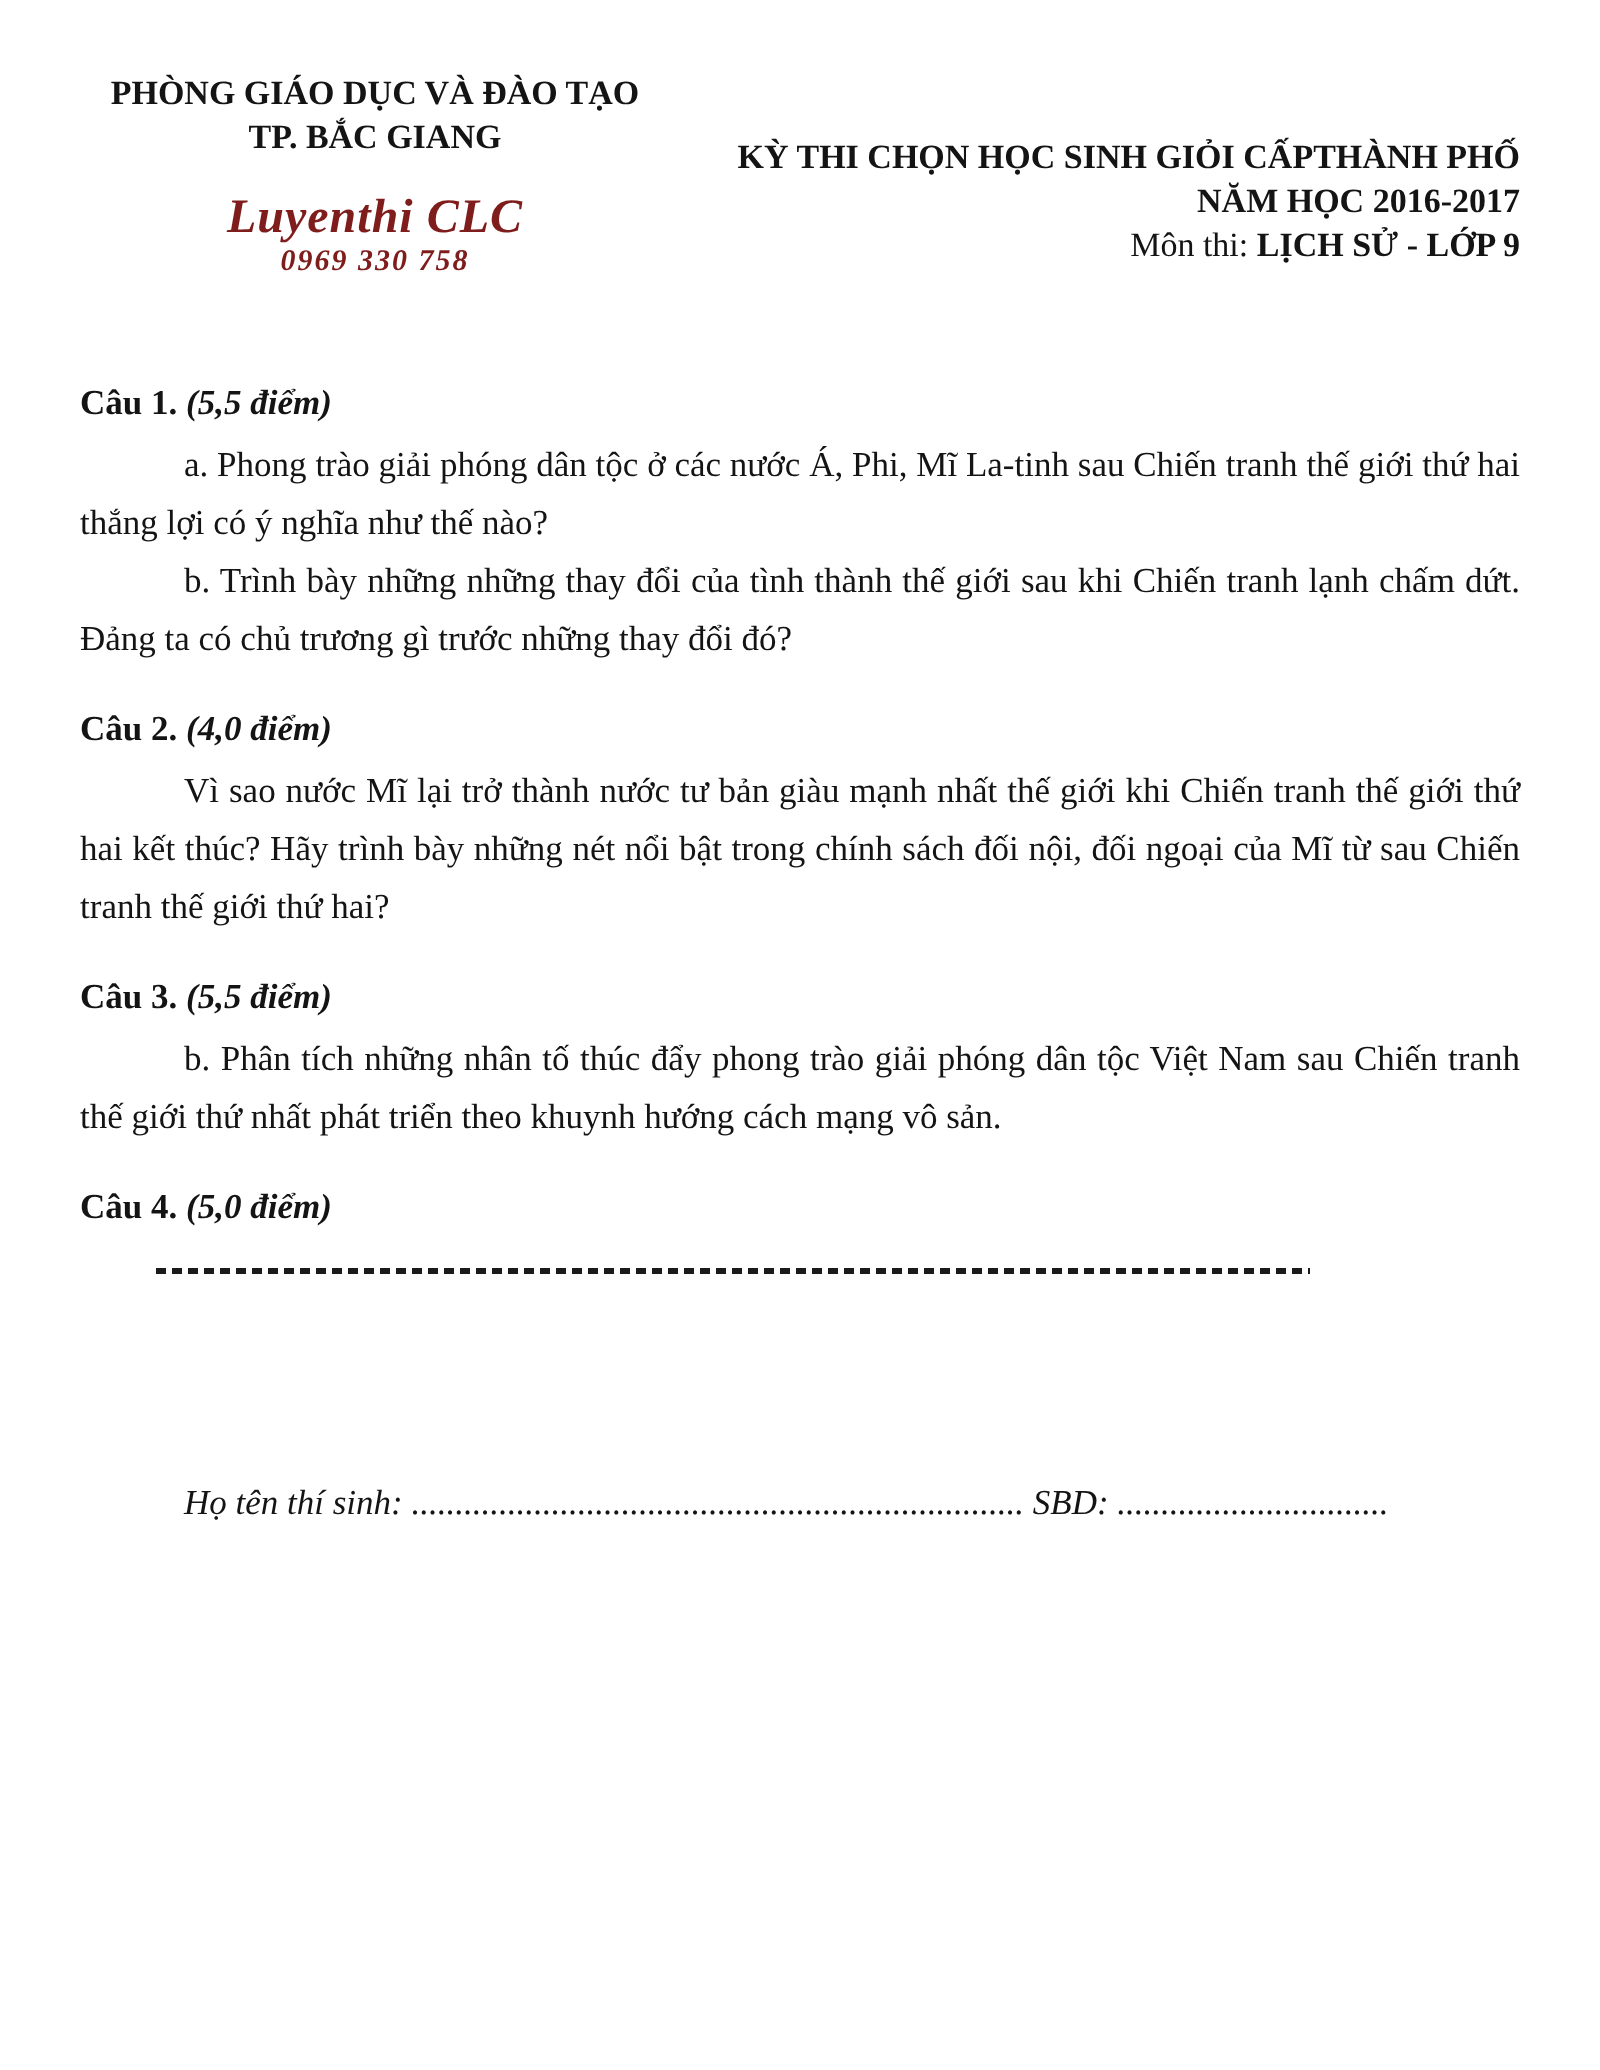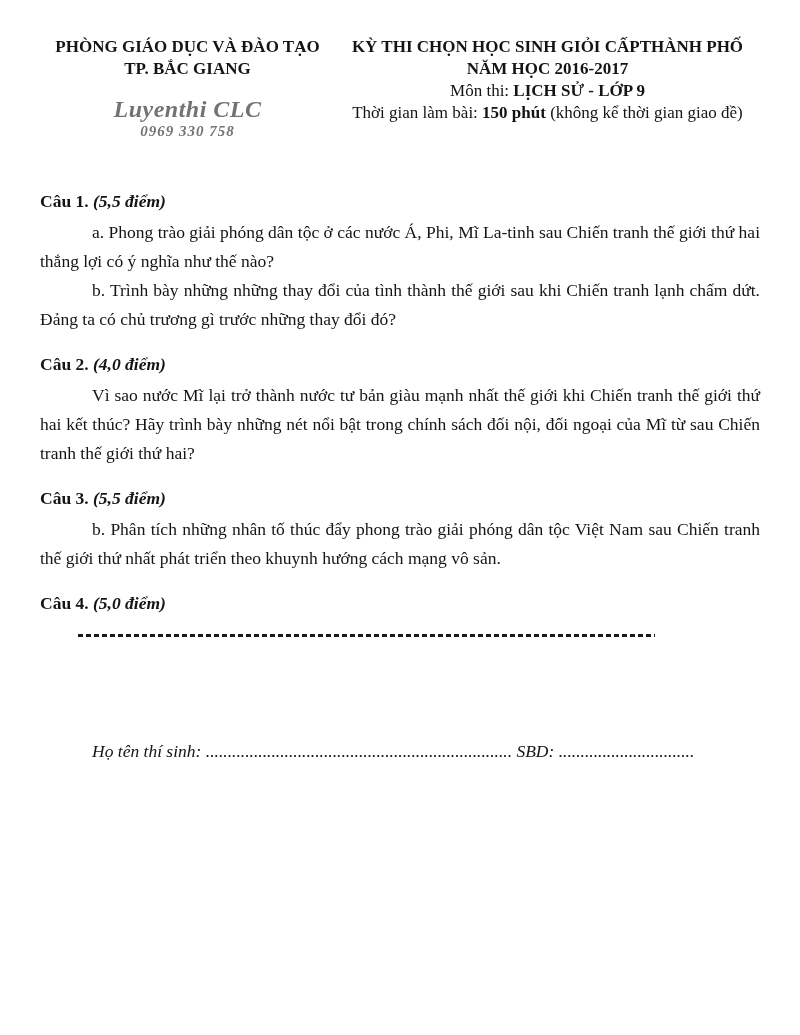--- a/index.html
+++ b/index.html
@@ -47,23 +47,24 @@
     font-size: 24px;
     letter-spacing: 0.5px;
   }
   .logo-phone {
     font-size: 15px;
     margin-top: 3px;
     letter-spacing: 1px;
   }
   .header-right {
     flex: 1;
-    text-align: center;
+    text-align: right;
     font-size: 17px;
     line-height: 1.3;
+    margin-top: 32px;
   }
   .bold { font-weight: bold; }
 
   
   main {
     margin-top: 46px;
   }
   .question {
     margin-bottom: 14px;
   }
@@ -106,30 +107,29 @@
 </style>
 </head>
 <body>
 
 <div class="page">
 
   <header class="header">
     <div class="header-left">
       <div class="org-line">PHÒNG GIÁO DỤC VÀ ĐÀO TẠO</div>
       <div class="org-line">TP. BẮC GIANG</div>
-      <div class="logo" id="logo" style="color: #737373;">
+      <div class="logo" id="logo" style="color: #7f1d1d;">
         <div class="logo-name">Luyenthi CLC</div>
         <div class="logo-phone">0969 330 758</div>
       </div>
     </div>
     <div class="header-right">
       <div class="bold">KỲ THI CHỌN HỌC SINH GIỎI CẤPTHÀNH PHỐ</div>
       <div class="bold">NĂM HỌC 2016-2017</div>
       <div><span>Môn thi: </span><span class="bold">LỊCH SỬ - LỚP 9</span></div>
-      <div><span>Thời gian làm bài: </span><span class="bold">150 phút</span><span> (không kể thời gian giao đề)</span></div>
     </div>
   </header>
 
   <main>
 
     <section class="question">
       <p class="q-heading"><span class="q-label">Câu 1.</span> <span class="q-points">(5,5 điểm)</span></p>
       <p class="q-par">a. Phong trào giải phóng dân tộc ở các nước Á, Phi, Mĩ La-tinh sau Chiến tranh thế giới thứ hai thắng lợi có ý nghĩa như thế nào?</p>
       <p class="q-par">b. Trình bày những những thay đổi của tình thành thế giới sau khi Chiến tranh lạnh chấm dứt. Đảng ta có chủ trương gì trước những thay đổi đó?</p>
     </section>

